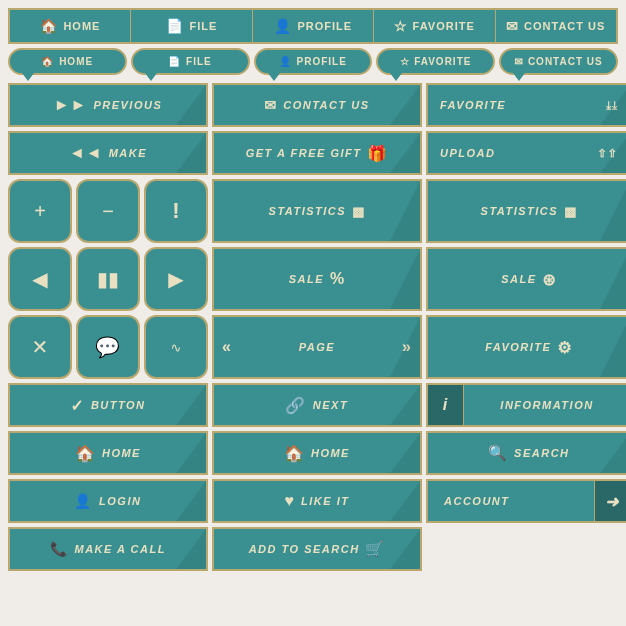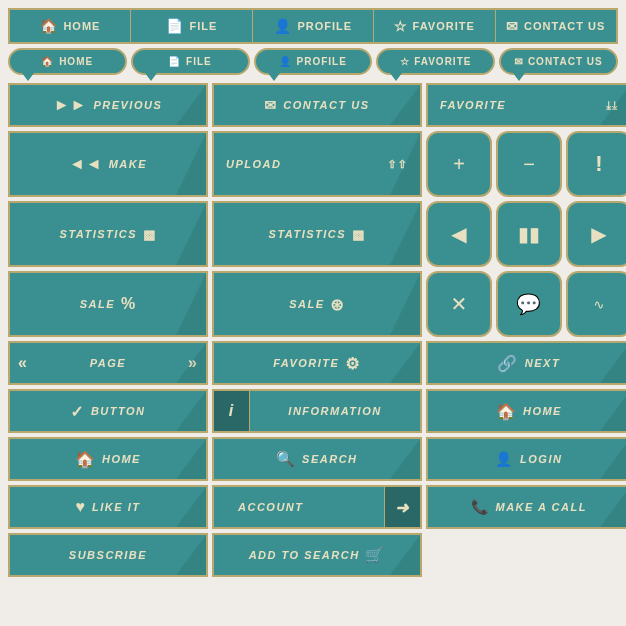--- a/index.html
+++ b/index.html
@@ -262,20 +262,24 @@
     <div class="corner-icon">
       <span style="font-size:11px;">⤓⤓</span>
     </div>
   </div>
 
   <div class="btn btn-next">
     <span style="font-size:16px;">◄◄</span>
     <span class="span-label">MAKE</span>
   </div>
 
+  <div class="btn">
+    <span class="span-label">GET A FREE GIFT</span>
+    <span style="font-size:16px;">🎁</span>
+  </div>
 
   <div class="btn btn-download">
     <span class="span-label">UPLOAD</span>
     <div class="corner-icon">
       <span style="font-size:11px;">⇧⇧</span>
     </div>
   </div>
 
   <div class="icon-grid" style="grid-row: span 3;">
     <div class="round-btn">
@@ -376,33 +380,30 @@
     <span style="font-size:14px;">👤</span>
     <span class="span-label">LOGIN</span>
   </div>
 
   <div class="btn">
     <span style="font-size:16px;">♥</span>
     <span class="span-label">LIKE IT</span>
   </div>
 
   <div class="btn-split">
-    <div class="split-right" style="justify-content:flex-start; padding-left:24px;">
+    <div class="split-right" style="justify-content:flex-start; padding-left:16px;">
       <span class="span-label">ACCOUNT</span>
     </div>
     <div class="btn-info-left" style="border-right:none; border-left:1px solid #b8a86e;">➜</div>
   </div>
 
   <div class="btn">
     <span style="font-size:14px;">📞</span>
     <span class="span-label">MAKE A CALL</span>
   </div>
 
-  <div class="btn">
-    <span class="span-label">SUBSCRIBE</span>
-  </div>
 
   <div class="btn">
     <span class="span-label">ADD TO SEARCH</span>
     <span style="font-size:15px;">🛒</span>
   </div>
 
 </div>
 
 </body></html>

